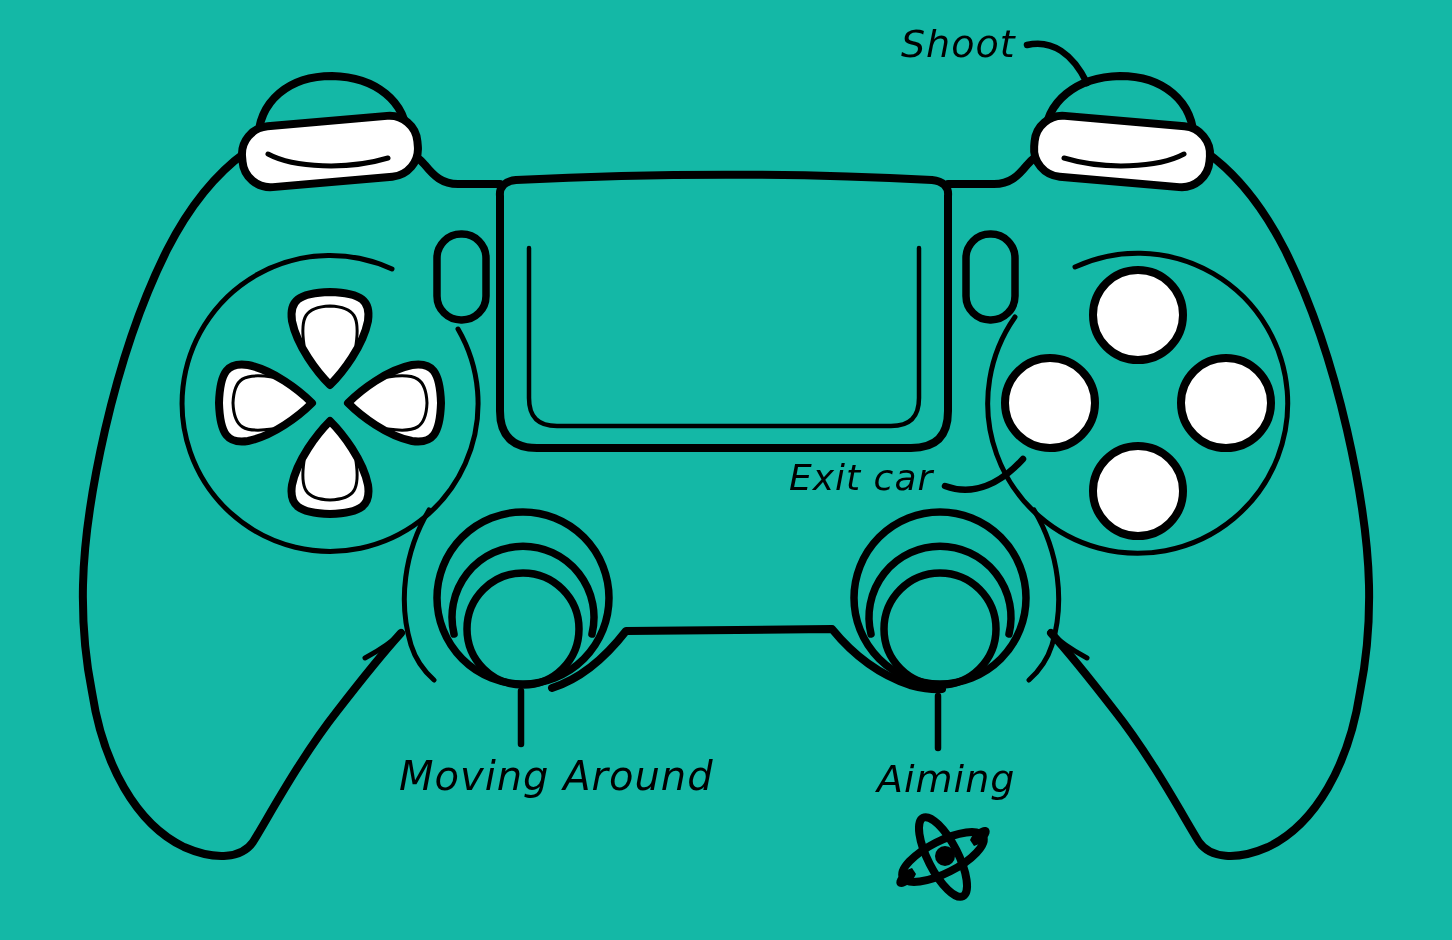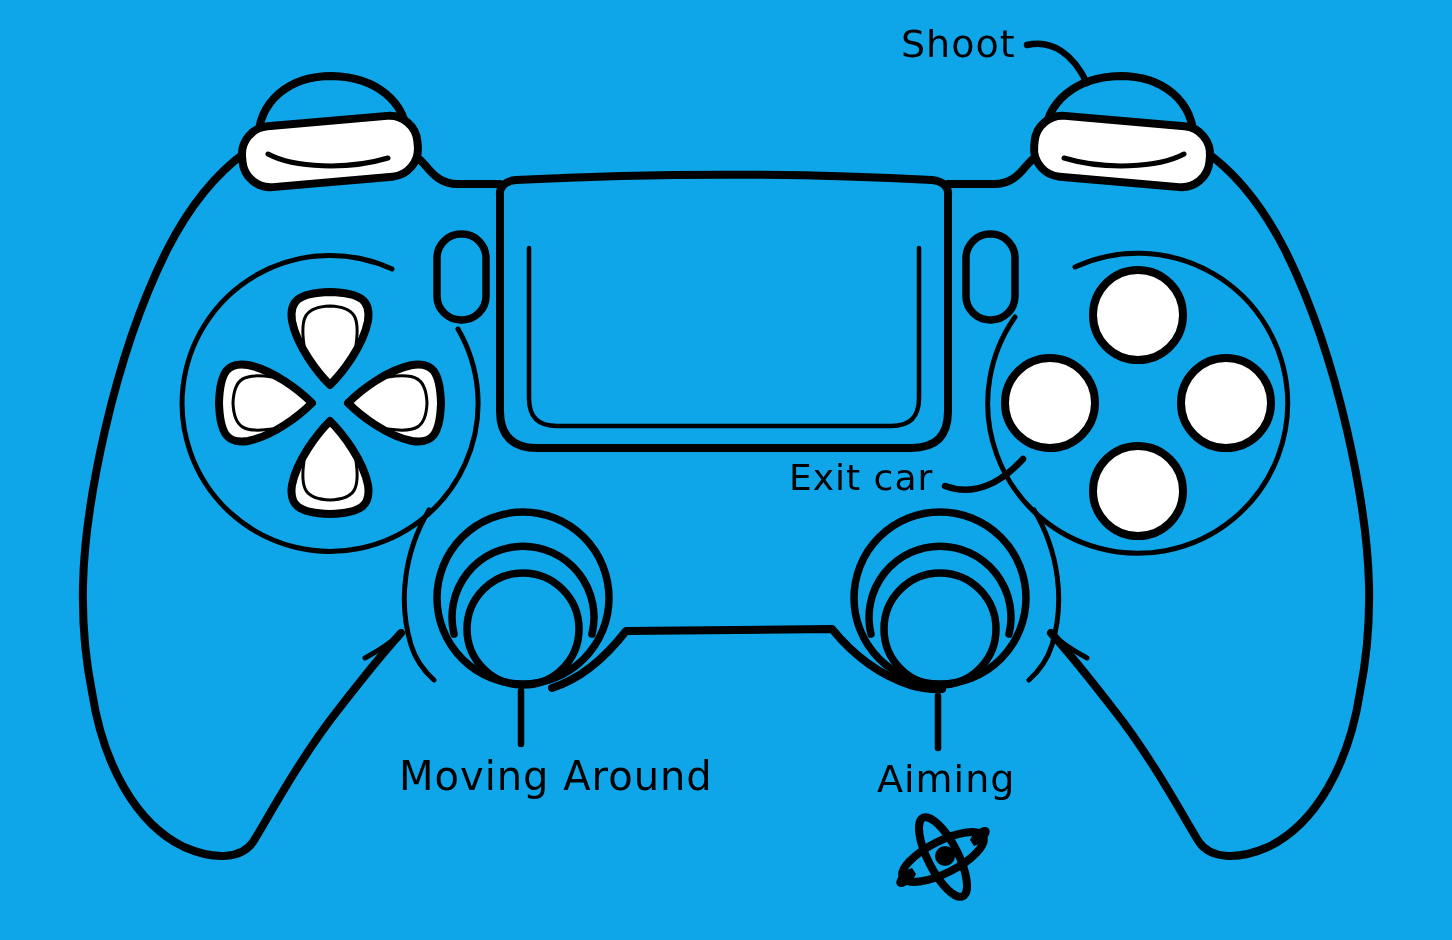--- a/index.html
+++ b/index.html
@@ -1,21 +1,22 @@
 <!DOCTYPE html>
 <html><head>
 <meta charset="utf-8">
 <style>
   html,body{margin:0;padding:0;background:#ffffff;}
   .canvas{
     position:relative;
     width:1452px;height:940px;
-    background:#0ea5e9;
+    background:#14b8a6;
     overflow:hidden;
     font-family:"DejaVu Sans", sans-serif;
+    font-style:italic;
   }
   svg{display:block;}
   .ln{stroke:#000000;fill:none;stroke-linecap:round;stroke-linejoin:round;}
   .w8{stroke-width:8;}
   .w7{stroke-width:7.5;}
   .w65{stroke-width:6.5;}
   .w5{stroke-width:5;}
   .w45{stroke-width:4.5;}
   .w3{stroke-width:3;}
   .fillwhite{fill:#ffffff;}

